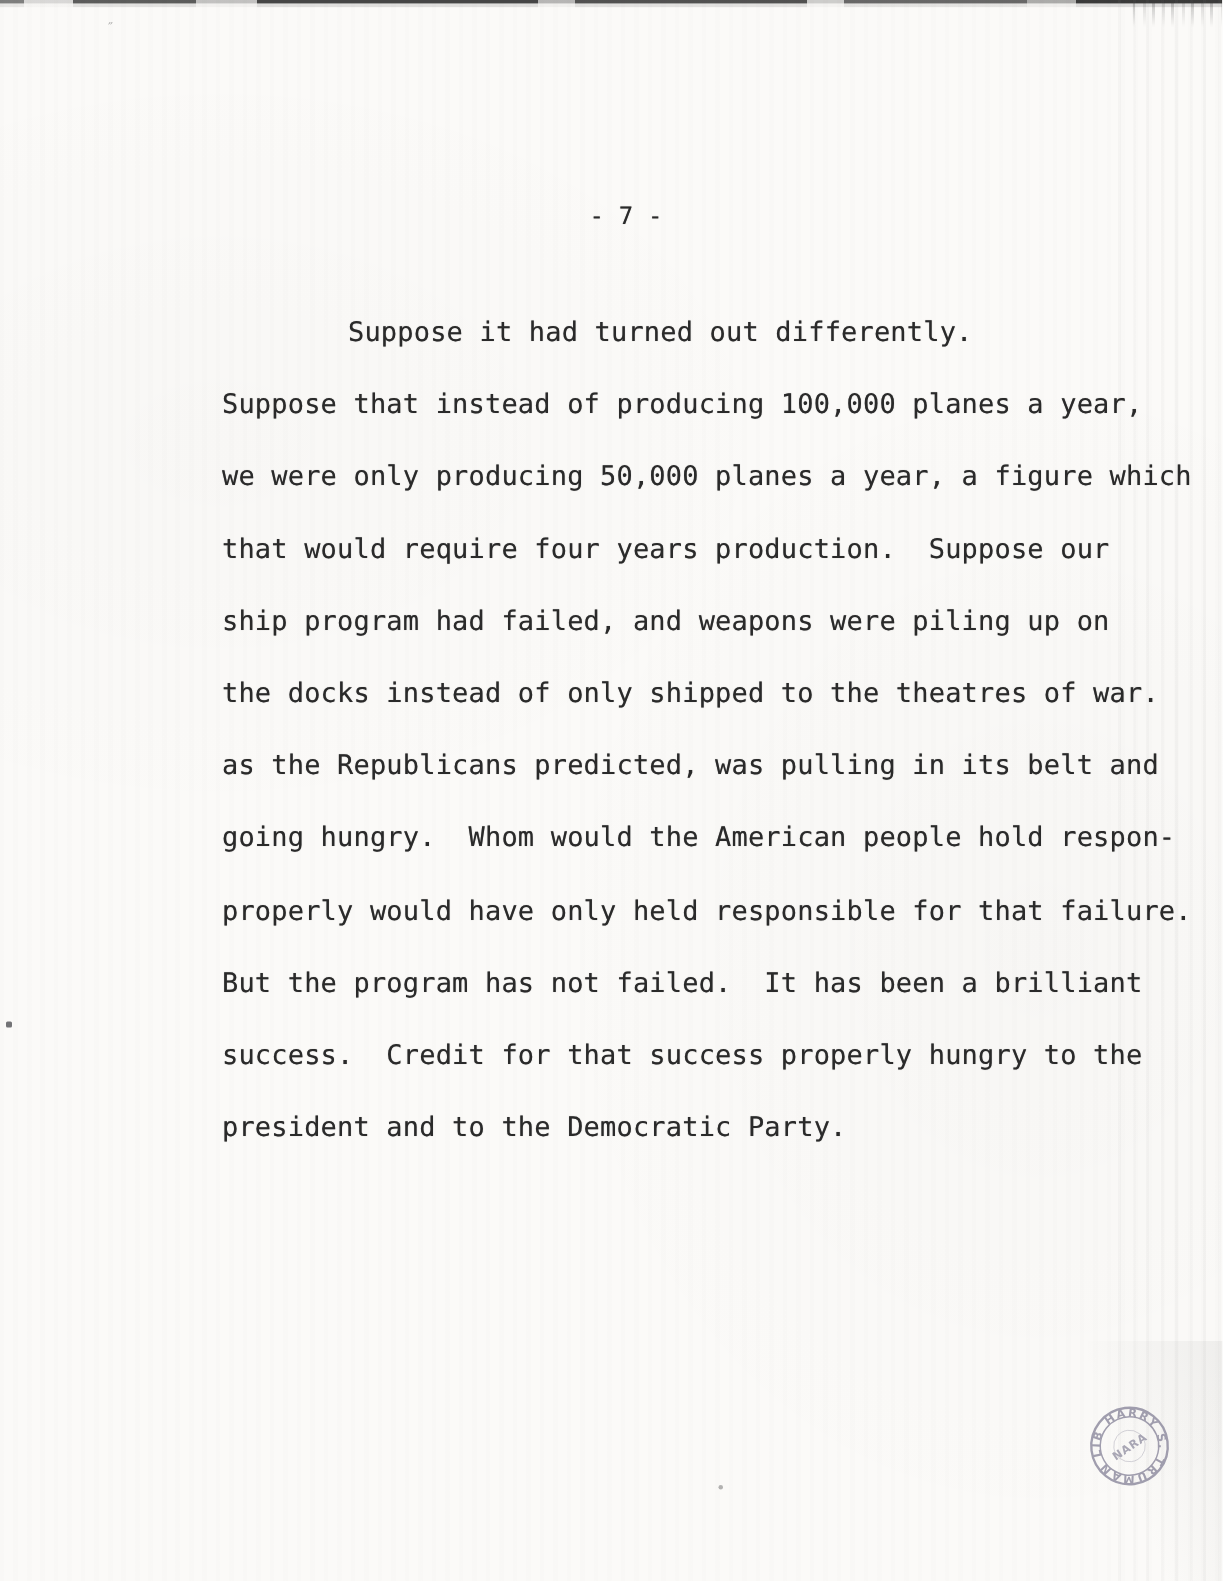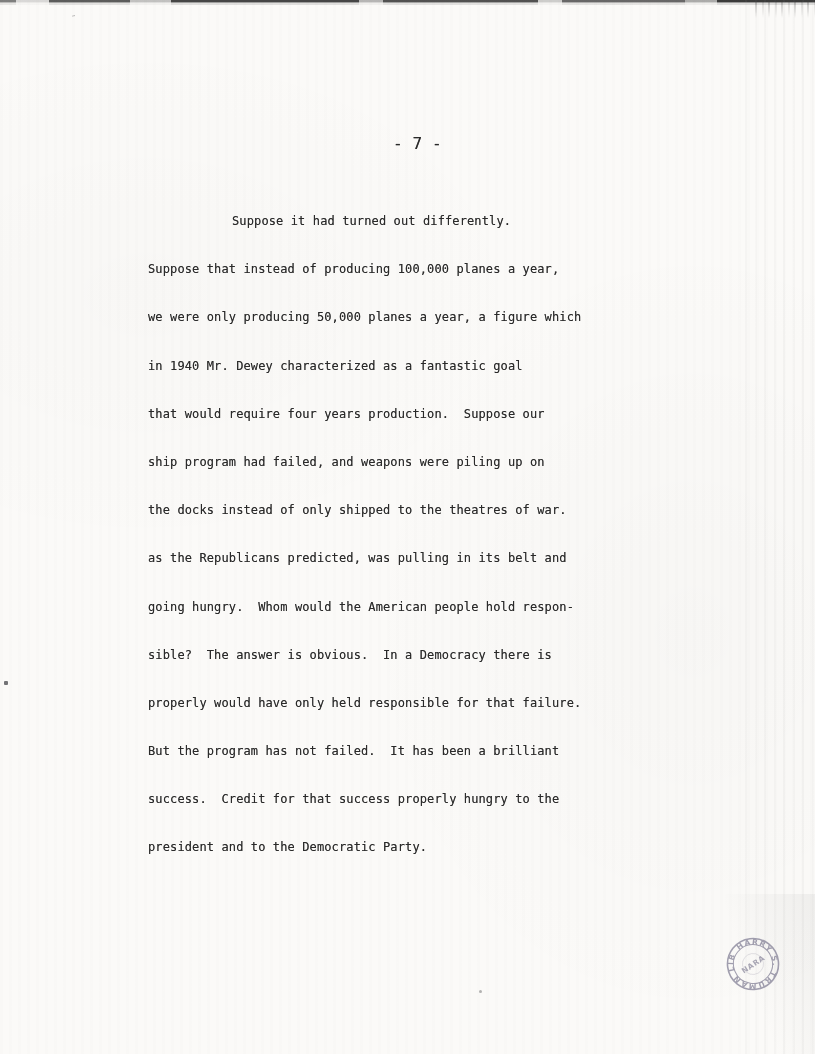--- a/index.html
+++ b/index.html
@@ -55,21 +55,21 @@
     position: absolute; left: 393px; top: 134px;
     font-size: 16px; line-height: 20px; letter-spacing: 0.12px;
     color: #2a2a2a; text-shadow: 0 0 0.5px rgba(42,42,42,0.55);
     white-space: pre;
   }
   .lines {
     position: absolute; left: 148px; top: 211px; width: 600px;
   }
   .line {
     height: 48.2px;
-    font-size: 12px; line-height: 21px; letter-spacing: 0.12px;
+    font-size: 18px; line-height: 21px; letter-spacing: 0.12px;
     color: #2a2a2a; text-shadow: 0 0 0.5px rgba(42,42,42,0.55);
     white-space: pre;
   }
   .line.indent { padding-left: 84px; }
   .stamp {
     position: absolute; left: 720px; top: 931px;
     opacity: 0.78; filter: blur(0.3px);
   }
   .speck-left {
     position: absolute; left: 4px; top: 681px; width: 4px; height: 4px;
@@ -96,27 +96,25 @@
   <div class="bottom-right-shade"></div>
 
   <div class="speck-topleft">″</div>
 
   <div class="page-number">- 7 -</div>
 
   <div class="lines" id="lines">
       <div class="line indent">Suppose it had turned out differently.</div>
       <div class="line">Suppose that instead of producing 100,000 planes a year,</div>
       <div class="line">we were only producing 50,000 planes a year, a figure which</div>
-      <div class="line">in 1940 Mr. Dewey characterized as a fantastic goal</div>
       <div class="line">that would require four years production.  Suppose our</div>
       <div class="line">ship program had failed, and weapons were piling up on</div>
       <div class="line">the docks instead of only shipped to the theatres of war.</div>
       <div class="line">as the Republicans predicted, was pulling in its belt and</div>
       <div class="line">going hungry.  Whom would the American people hold respon-</div>
-      <div class="line">sible?  The answer is obvious.  In a Democracy there is</div>
       <div class="line">properly would have only held responsible for that failure.</div>
       <div class="line">But the program has not failed.  It has been a brilliant</div>
       <div class="line">success.  Credit for that success properly hungry to the</div>
       <div class="line">president and to the Democratic Party.</div>
     </div>
 
   <svg class="stamp" width="66" height="66" viewBox="0 0 66 66">
     <g transform="rotate(-52 33 33)" fill="none" stroke="#88859a">
       <circle cx="33" cy="33" r="25.5" stroke-width="1.6"></circle>
       <circle cx="33" cy="33" r="10.5" stroke-width="0.6" opacity="0.45"></circle>

